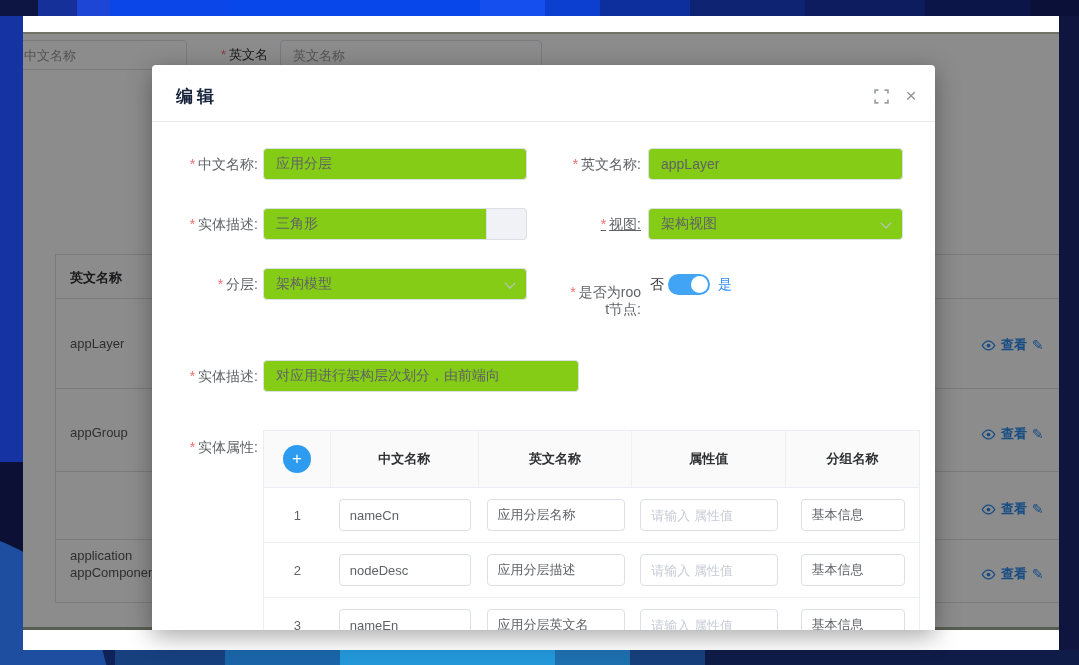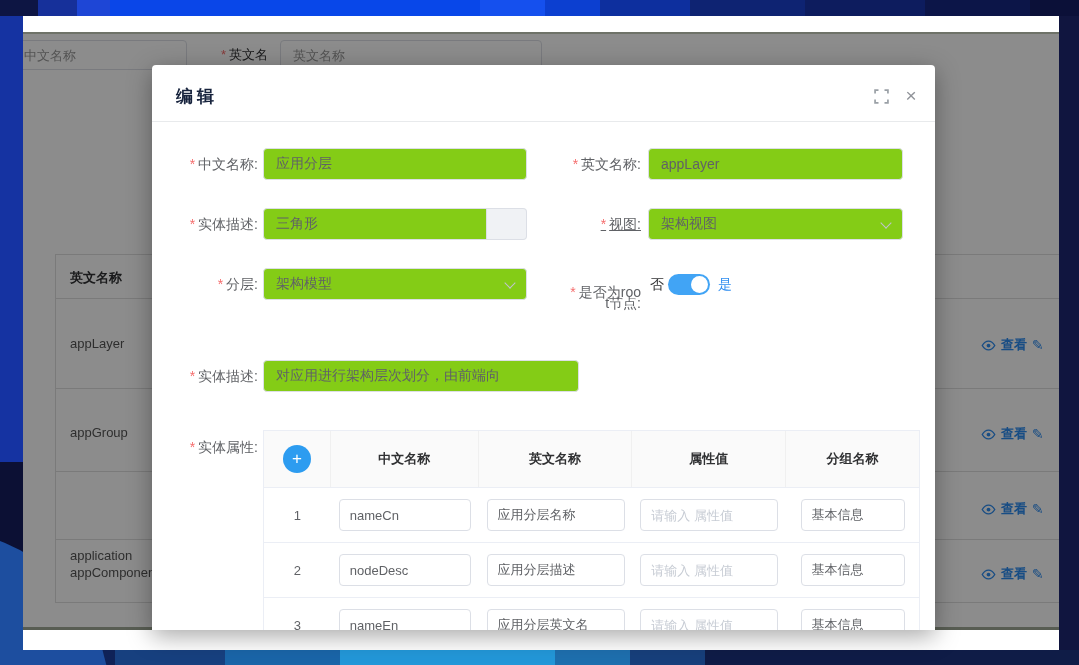--- a/index.html
+++ b/index.html
@@ -221,21 +221,21 @@
     <div class="flabel" style="left:0;top:203px;">
       <i class="req">*</i><span>分层:</span>
     </div>
     <div class="field" style="left:111px;top:203px;width:264px;">
       <input value="架构模型" style="">
       <span class="chev"></span>
     </div>
     <div class="flabel" style="left:383px;top:203px;margin-top:8px;">
       <i class="req">*</i><span>是否为roo</span>
     </div>
-    <div class="flabel" style="left:383px;top:222px;">
+    <div class="flabel" style="left:383px;top:228px;">
       <span>t节点:</span>
     </div>
     <span class="toggle-txt t-off">否</span>
     <div class="toggle">
       <span class="knob"></span>
     </div>
     <span class="toggle-txt t-on">是</span>
 
     <div class="flabel" style="left:0;top:295px;">
       <i class="req">*</i><span>实体描述:</span>

